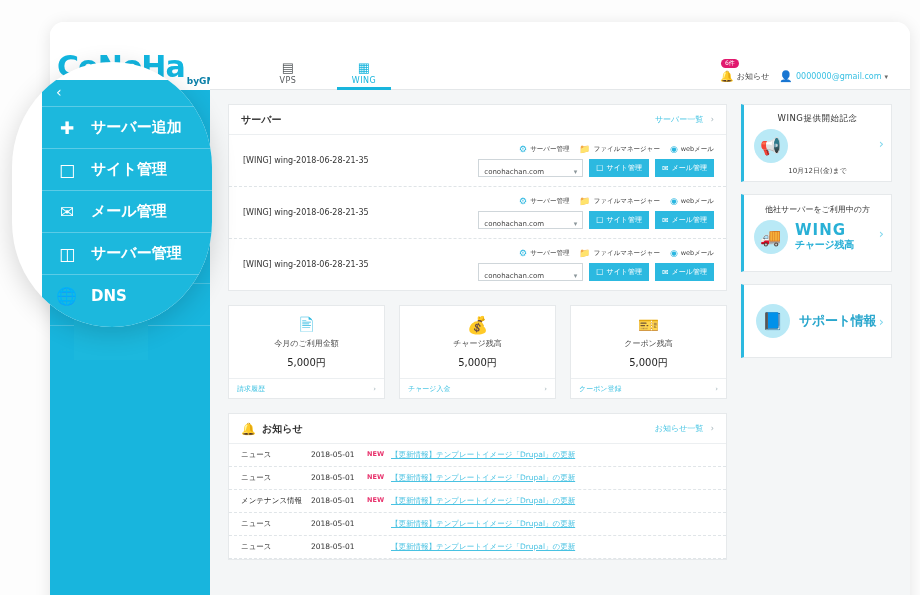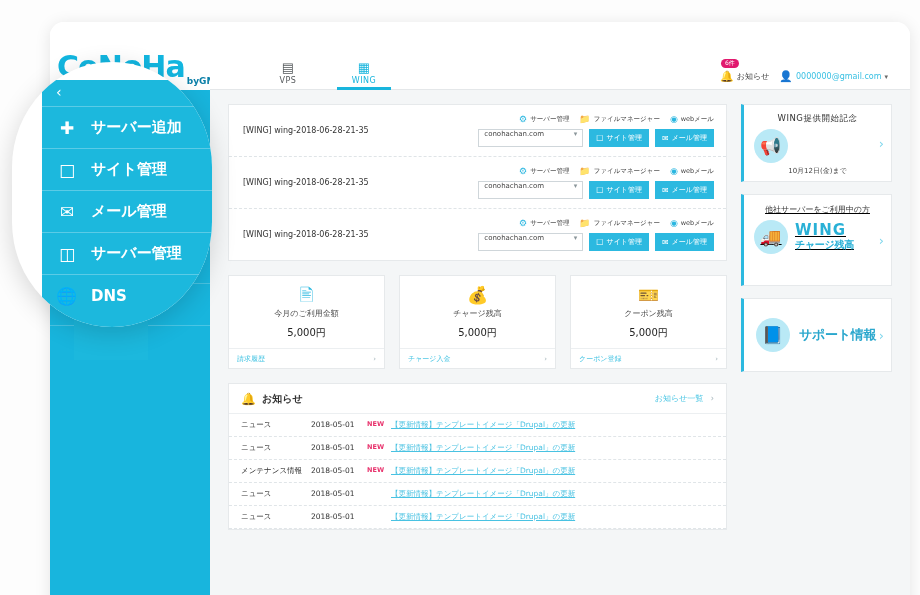--- a/index.html
+++ b/index.html
@@ -115,21 +115,21 @@
   }
   .srv-row:last-child { border-bottom: none; }
   .srv-name { font-size: 8px; color: #333; flex: 1; }
   .srv-actions { display: flex; flex-direction: column; align-items: flex-end; gap: 5px; }
   .act-links { display: flex; gap: 10px; }
   .act-link { display: flex; align-items: center; gap: 3px; font-size: 6.5px; color: #444; cursor: pointer;}
   .act-link .a-ico { font-size: 9px; color: #29b6e0; }
   .act-controls { display: flex; align-items: center; gap: 6px; }
   .sel {
     width: 105px; height: 18px; border: 1px solid #cfd6da; background: #fff;
-    font-size: 7px; color: #444; display: flex; align-items: flex-start;
+    font-size: 7px; color: #444; display: flex; align-items: flex-end;
     padding: 0 5px; cursor: pointer;
   }
   .sel .scar { margin-left: auto; color: #8b969b; font-size: 7px; }
   .btn-c {
     height: 18px; background: #2cb9e0; color: #fff; font-size: 7px;
     display: flex; align-items: center; gap: 3px; padding: 0 7px; cursor: pointer;
   }
   .btn-c .b-ico { font-size: 8px; }
 
   
@@ -167,21 +167,21 @@
   .promo-arrow { position: absolute; right: 7px; top: 50%; transform: translateY(-50%); color: #7fd6ec; font-size: 13px;}
   .p1 { height: 78px; padding: 8px 10px 0; }
   .p1-head { font-size: 8.5px; color: #333; text-align: center; letter-spacing: .5px; }
   .p1-body { display: flex; align-items: center; gap: 6px; margin-top: 4px; }
   .circ { width: 34px; height: 34px; border-radius: 50%; background: #b9e9f6; display:flex; align-items:center; justify-content:center; color:#fff; font-size: 17px; flex: none;}
   .p1-txt { text-align: center; flex: 1; }
   .p1-l1 { font-size: 9.5px; font-weight: bold; color: #2196b8; letter-spacing: -.3px;}
   .p1-l2 { font-size: 15px; font-weight: bold; color: #13a8d4; line-height: 15px; letter-spacing: -.5px;}
   .p1-foot { font-size: 7px; color: #444; text-align: center; margin-top: 3px; }
 
-  .p2 { height: 92px; padding: 9px 10px 0; text-decoration: underline; }
+  .p2 { height: 78px; padding: 9px 10px 0; }
   .p2-head { font-size: 8px; color: #333; text-align: center; }
   .p2-body { display: flex; align-items: center; gap: 7px; margin-top: 5px; }
   .p2-l1 { font-size: 15px; font-weight: bold; color: #29b0d6; letter-spacing: 1px; line-height:15px; }
   .p2-l2 { font-size: 10px; font-weight: bold; color: #29b0d6; letter-spacing: -.3px; }
 
   .p3 { height: 74px; display: flex; align-items: center; gap: 9px; padding-left: 12px; }
   .p3-txt { font-size: 13px; font-weight: bold; color: #2aa7cd; letter-spacing: -.3px; }
 
   
   .lens {
@@ -267,20 +267,27 @@
         <span class="n-ico">🌐</span>
         <span>DNS</span>
       </div>
     </div>
 
     <div class="content">
 
       <div class="col-main">
 
         <div class="panel">
+          <div class="panel-head">
+            <span class="panel-title">サーバー</span>
+            <span class="panel-link">
+              <span>サーバー一覧</span>
+              <span class="ch">›</span>
+            </span>
+          </div>
 
           <div class="srv-row">
             <span class="srv-name">[WING] wing-2018-06-28-21-35</span>
             <div class="srv-actions">
               <div class="act-links">
                 <span class="act-link">
                   <span class="a-ico">⚙</span>
                   <span>サーバー管理</span>
                 </span>
                 <span class="act-link">

